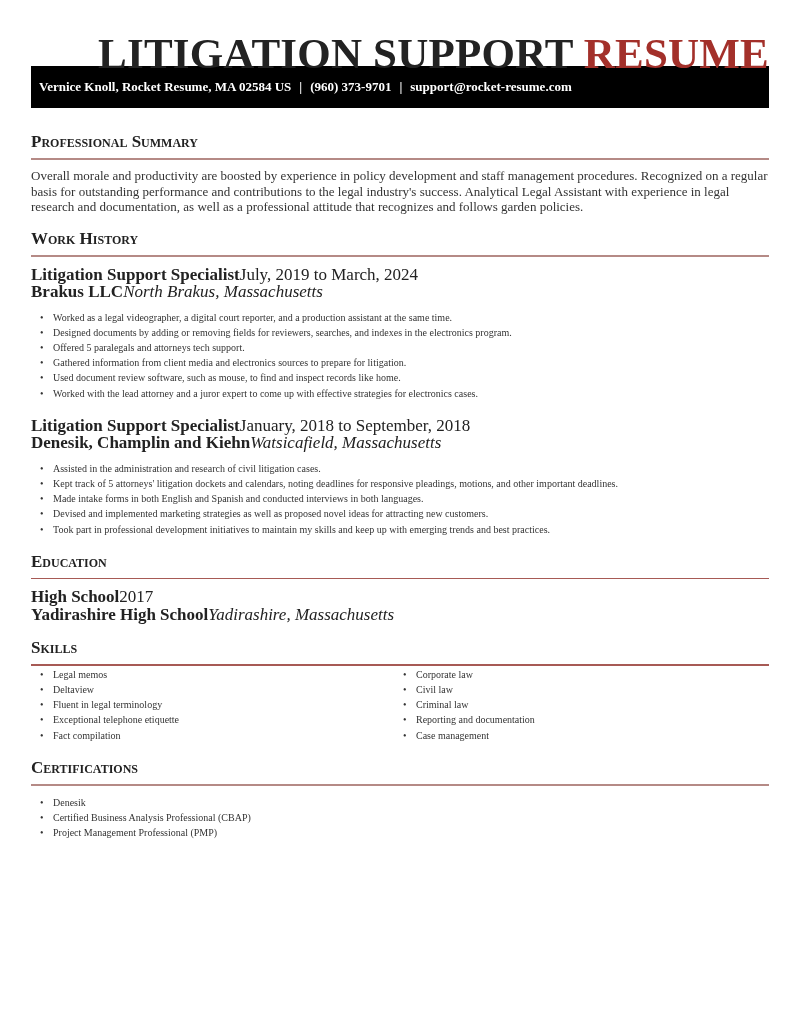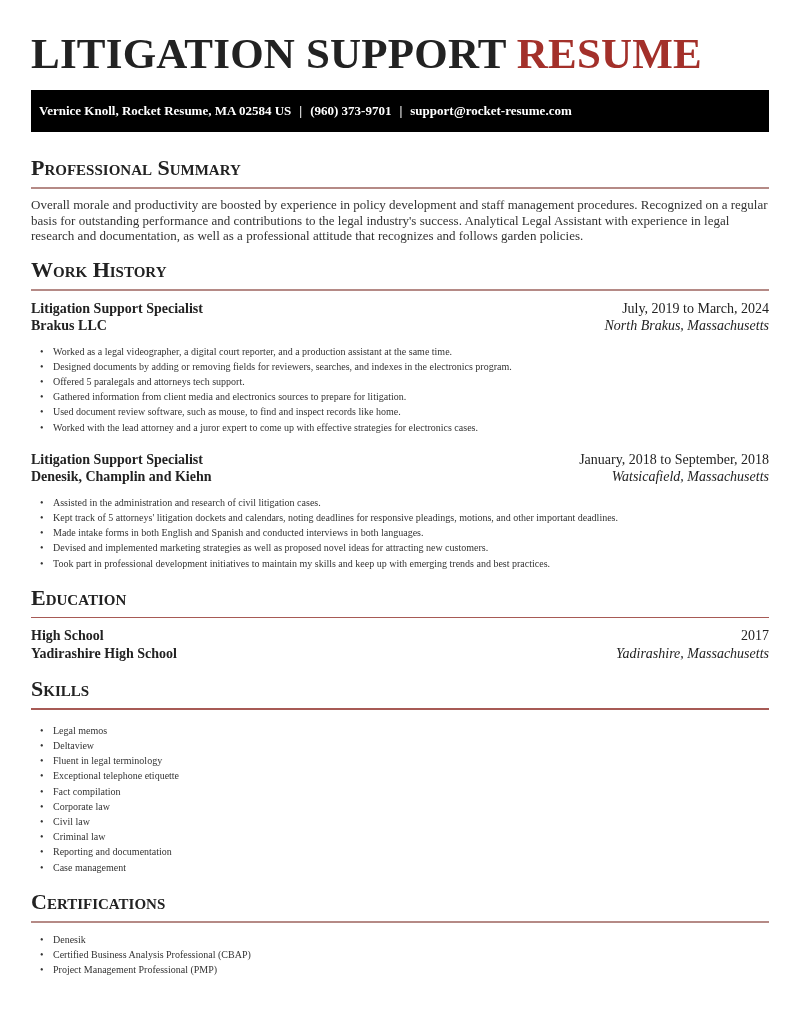--- a/index.html
+++ b/index.html
@@ -10,59 +10,60 @@
       position: relative;
     }
     .page { padding: 0 31px 0 31px; }
     .title {
       font-family: "Liberation Serif", serif;
       font-weight: bold;
       font-size: 43px;
       line-height: 1;
       color: #222222;
       padding-top: 32px;
-      height: 90px;
+      height: 66px;
       letter-spacing: 0.2px;
+      text-align: right;
     }
     .title .accent { color: #a3302a; }
     .contact-bar {
       background: #000000;
       color: #ffffff;
       height: 42px;
       display: flex;
       align-items: center;
       padding-left: 8px;
       font-weight: bold;
       font-size: 13px;
     }
     .contact-bar .sep { margin: 0 8px; }
     .section-title {
       font-family: "Liberation Serif", serif;
       font-weight: bold;
-      font-size: 22px;
+      font-size: 17px;
       font-variant: small-caps;
       color: #222222;
       line-height: 1;
     }
     .divider {
       height: 2px;
       background: #b58a86;
       margin-top: 8px;
     }
     .divider.red { background: #a75a55; height: 1.5px; }
     .summary {
       font-size: 13px;
       line-height: 15.5px;
       color: #333333;
       margin-top: 8px;
     }
     .job-row {
       display: flex;
-      justify-content: space-between;
-      font-size: 14px;
+      justify-content: flex-start;
+      font-size: 17px;
       line-height: 17.5px;
     }
     .job-row .left { font-weight: bold; color: #222; }
     .job-row .right { color: #222; }
     .job-row .right.italic { font-style: italic; }
     ul.bullets {
       list-style: none;
       margin-top: 6px;
       padding-left: 9px;
     }
@@ -158,21 +159,21 @@
       <div class="job-row">
         <span class="left">Yadirashire High School</span>
         <span class="right italic">Yadirashire, Massachusetts</span>
       </div>
     </div>
   </section>
 
   <section style="margin-top:16px;">
     <h2 class="section-title">Skills</h2>
     <div class="divider red"></div>
-    <div class="skills-cols" style="margin-top:13px;flex-direction:column;">
+    <div class="skills-cols" style="margin-top:1px;">
       <ul class="bullets" style="margin-top:0;">
         <li>Legal memos</li>
         <li>Deltaview</li>
         <li>Fluent in legal terminology</li>
         <li>Exceptional telephone etiquette</li>
         <li>Fact compilation</li>
       </ul>
       <ul class="bullets" style="margin-top:0;">
         <li>Corporate law</li>
         <li>Civil law</li>

